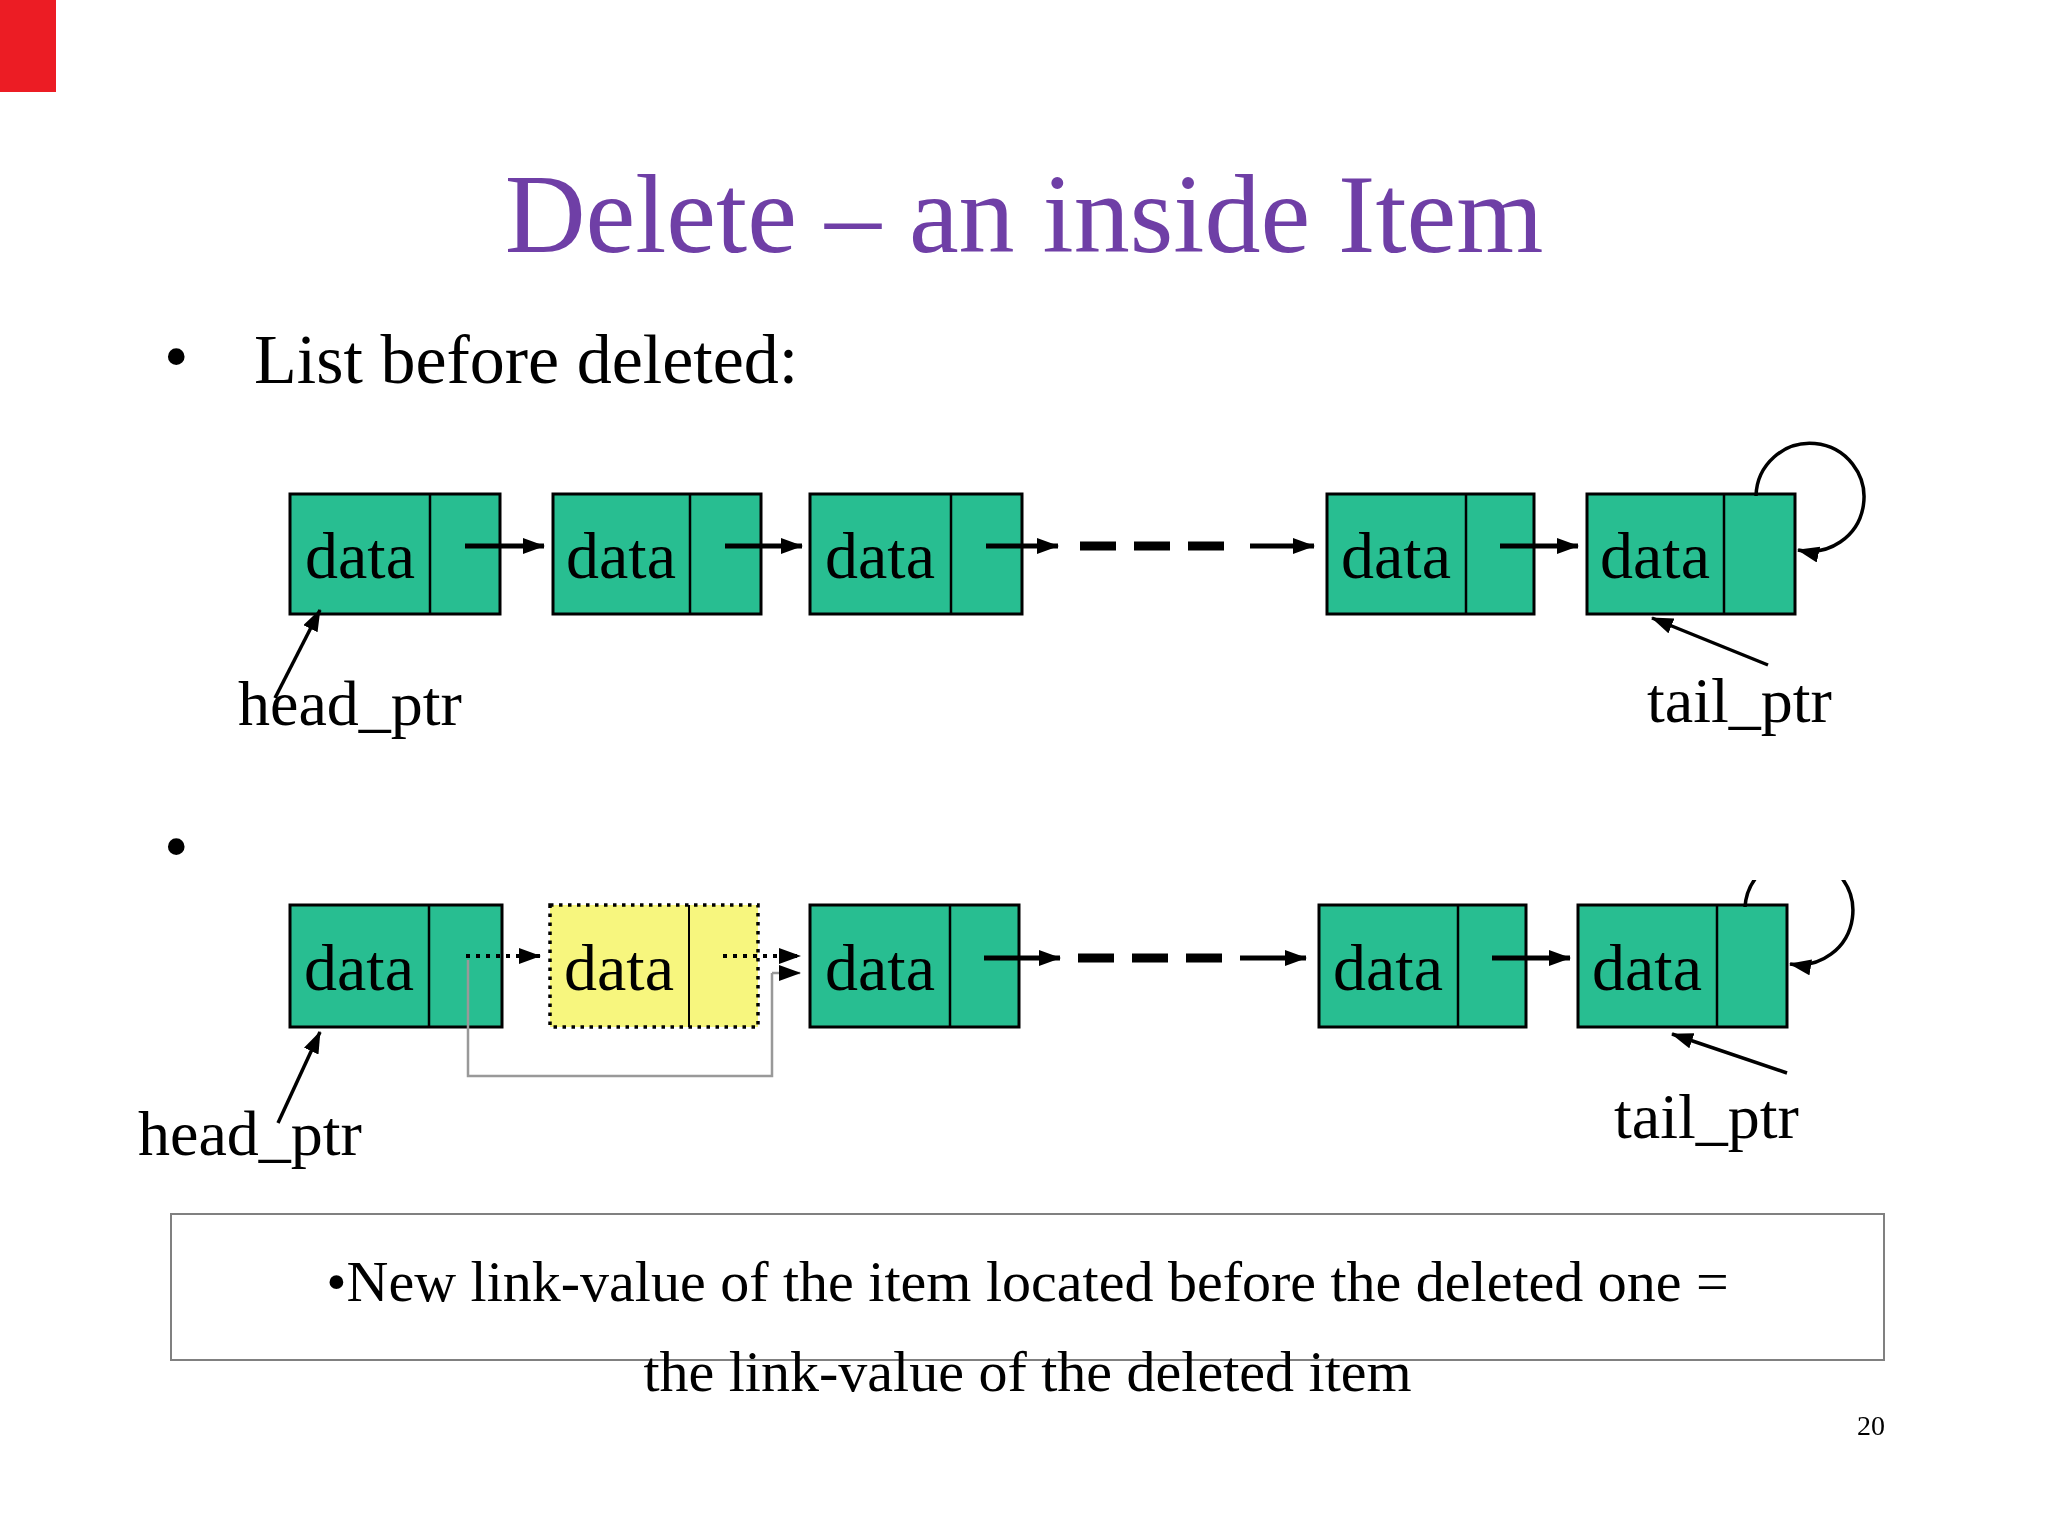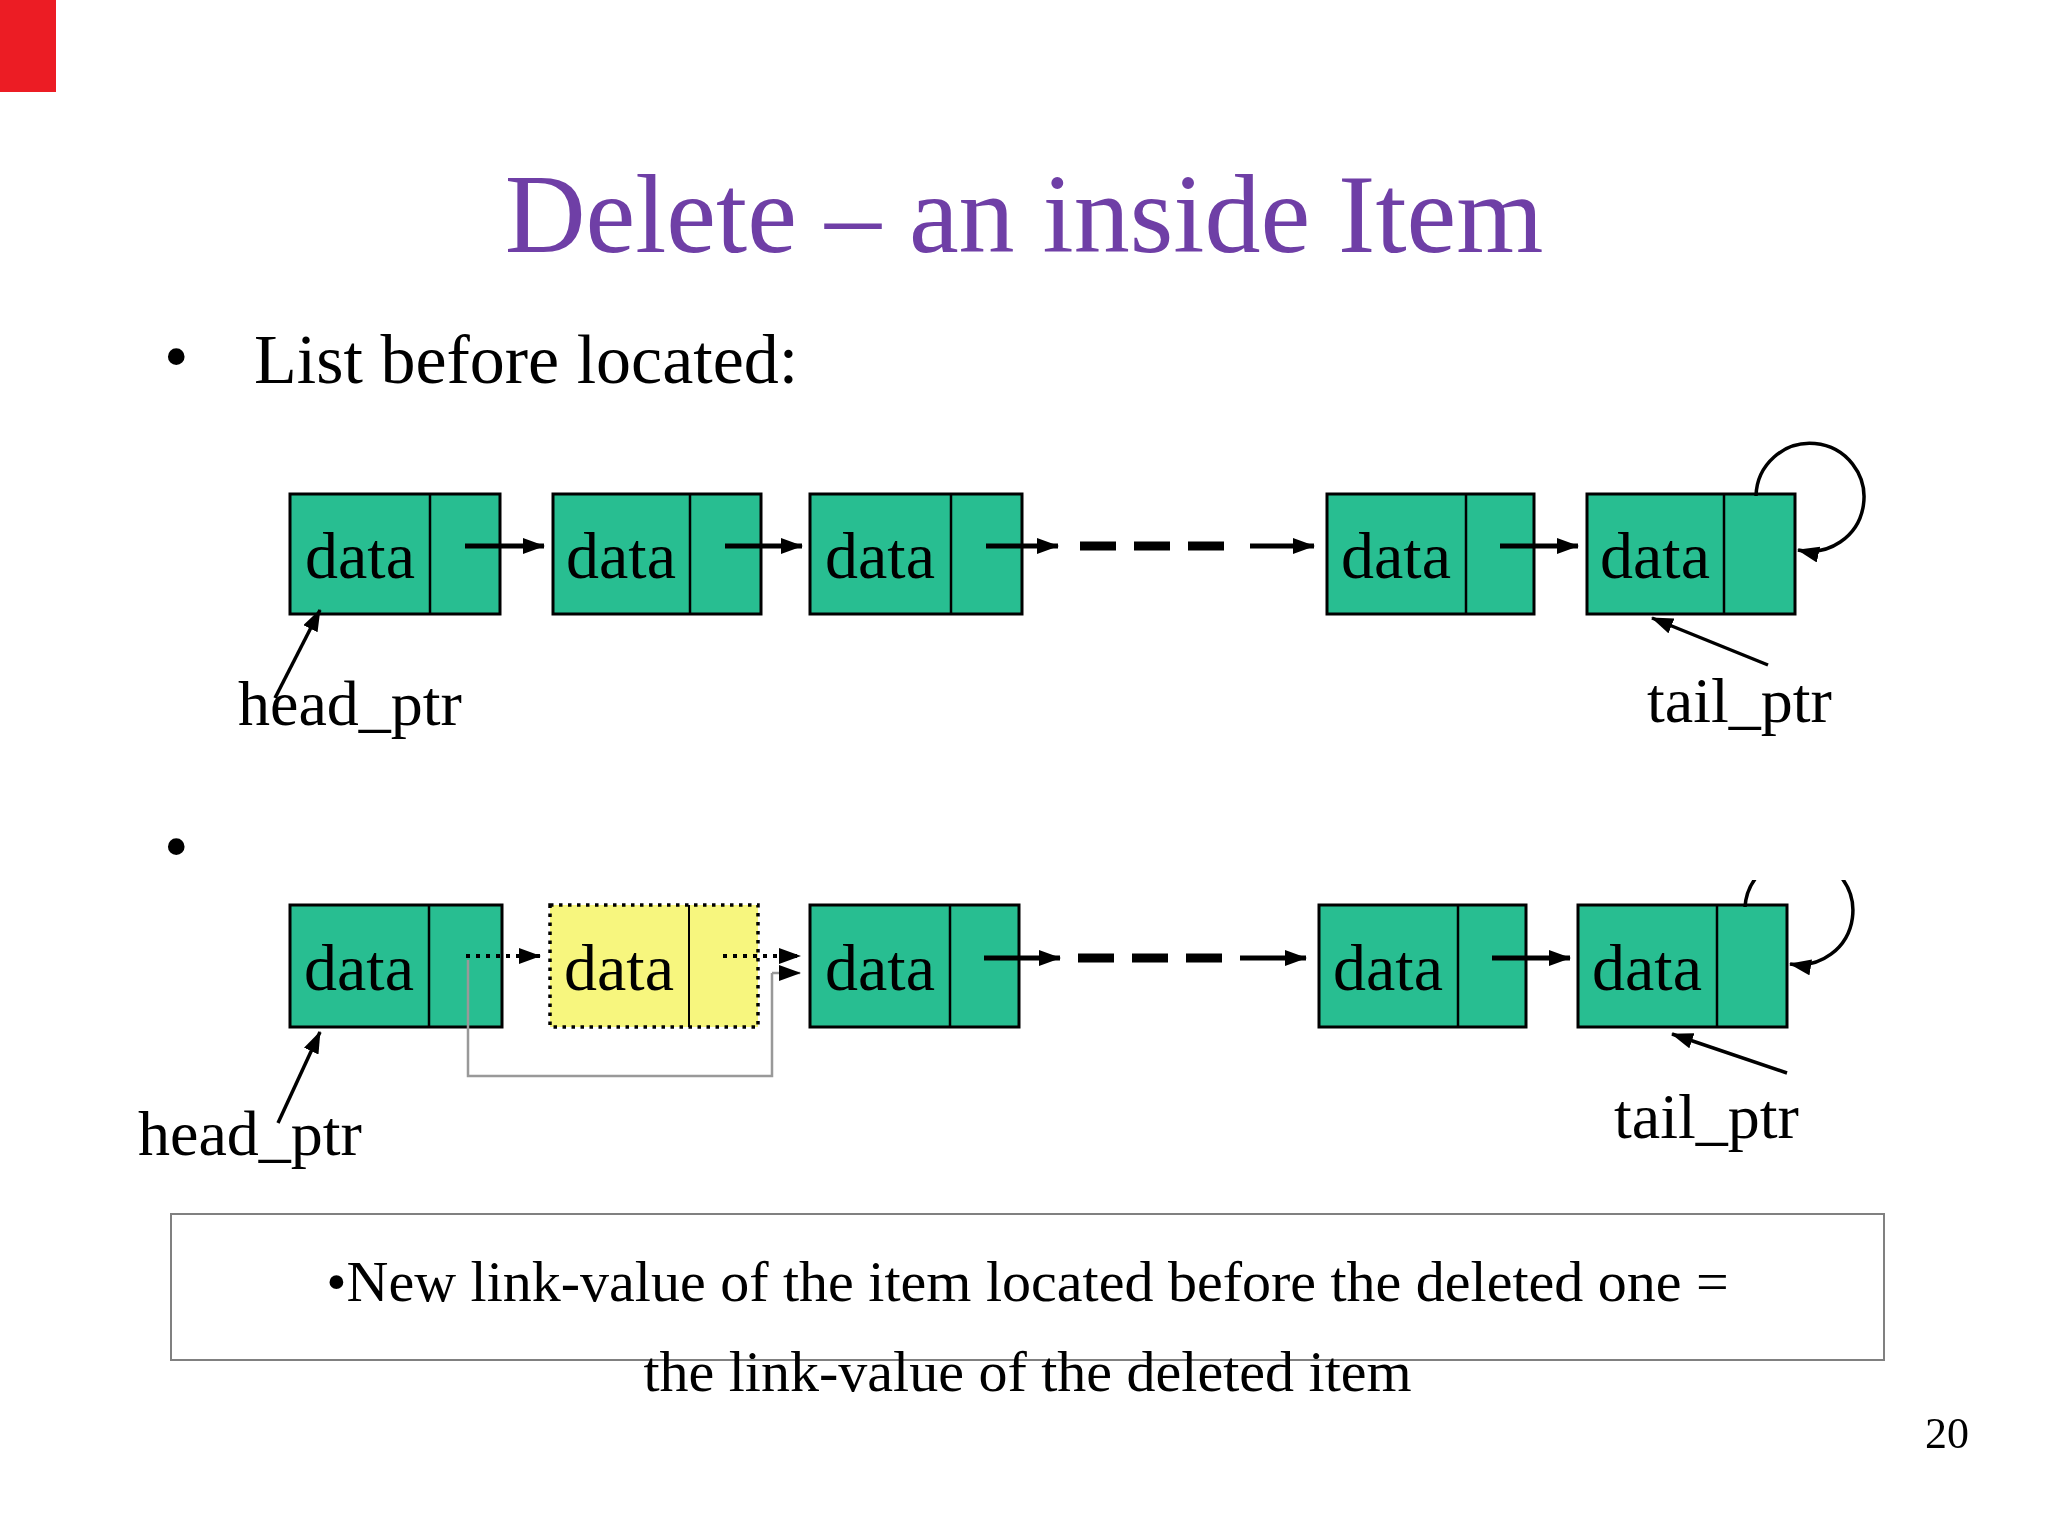--- a/index.html
+++ b/index.html
@@ -31,33 +31,33 @@
   .dotted-arrow{stroke:#000;stroke-width:4px;stroke-dasharray:4 6;fill:none;}
   .dashline{stroke:#000;stroke-width:9px;stroke-dasharray:36 18;fill:none;}
   .loop{stroke:#000;stroke-width:3.5px;fill:none;}
   .ptr-arrow{stroke:#000;stroke-width:3.5px;fill:none;}
   .bypass{stroke:#999999;stroke-width:2.5px;fill:none;}
   .note-box{
     position:absolute;left:170px;top:1213px;width:1715px;height:148px;
     border:2px solid #808080;box-sizing:border-box;text-align:center;
     font-size:58px;line-height:90px;padding-top:22px;
   }
-  .page-number{position:absolute;left:1925px;top:1412px;font-size:44px;line-height:1;}
+  .page-number{position:absolute;left:1857px;top:1412px;font-size:28px;line-height:1;}
 </style>
 </head>
 <body>
 
 <div class="slide">
 
   <div class="red-marker"></div>
 
   <div class="title">Delete – an inside Item</div>
 
   <span class="bullet-dot dot1">•</span>
-  <div class="bullet-text txt1">List before located:</div>
+  <div class="bullet-text txt1">List before deleted:</div>
 
   <span class="bullet-dot dot2">•</span>
 
   <svg class="svg-before" width="2048" height="350" viewBox="0 0 2048 350">
     <defs>
       <marker id="ah1" markerUnits="userSpaceOnUse" markerWidth="26" markerHeight="20" refX="21" refY="8" orient="auto">
         <path d="M0,0 L22,8 L0,16 Z" fill="#000"></path>
       </marker>
     </defs>
 

